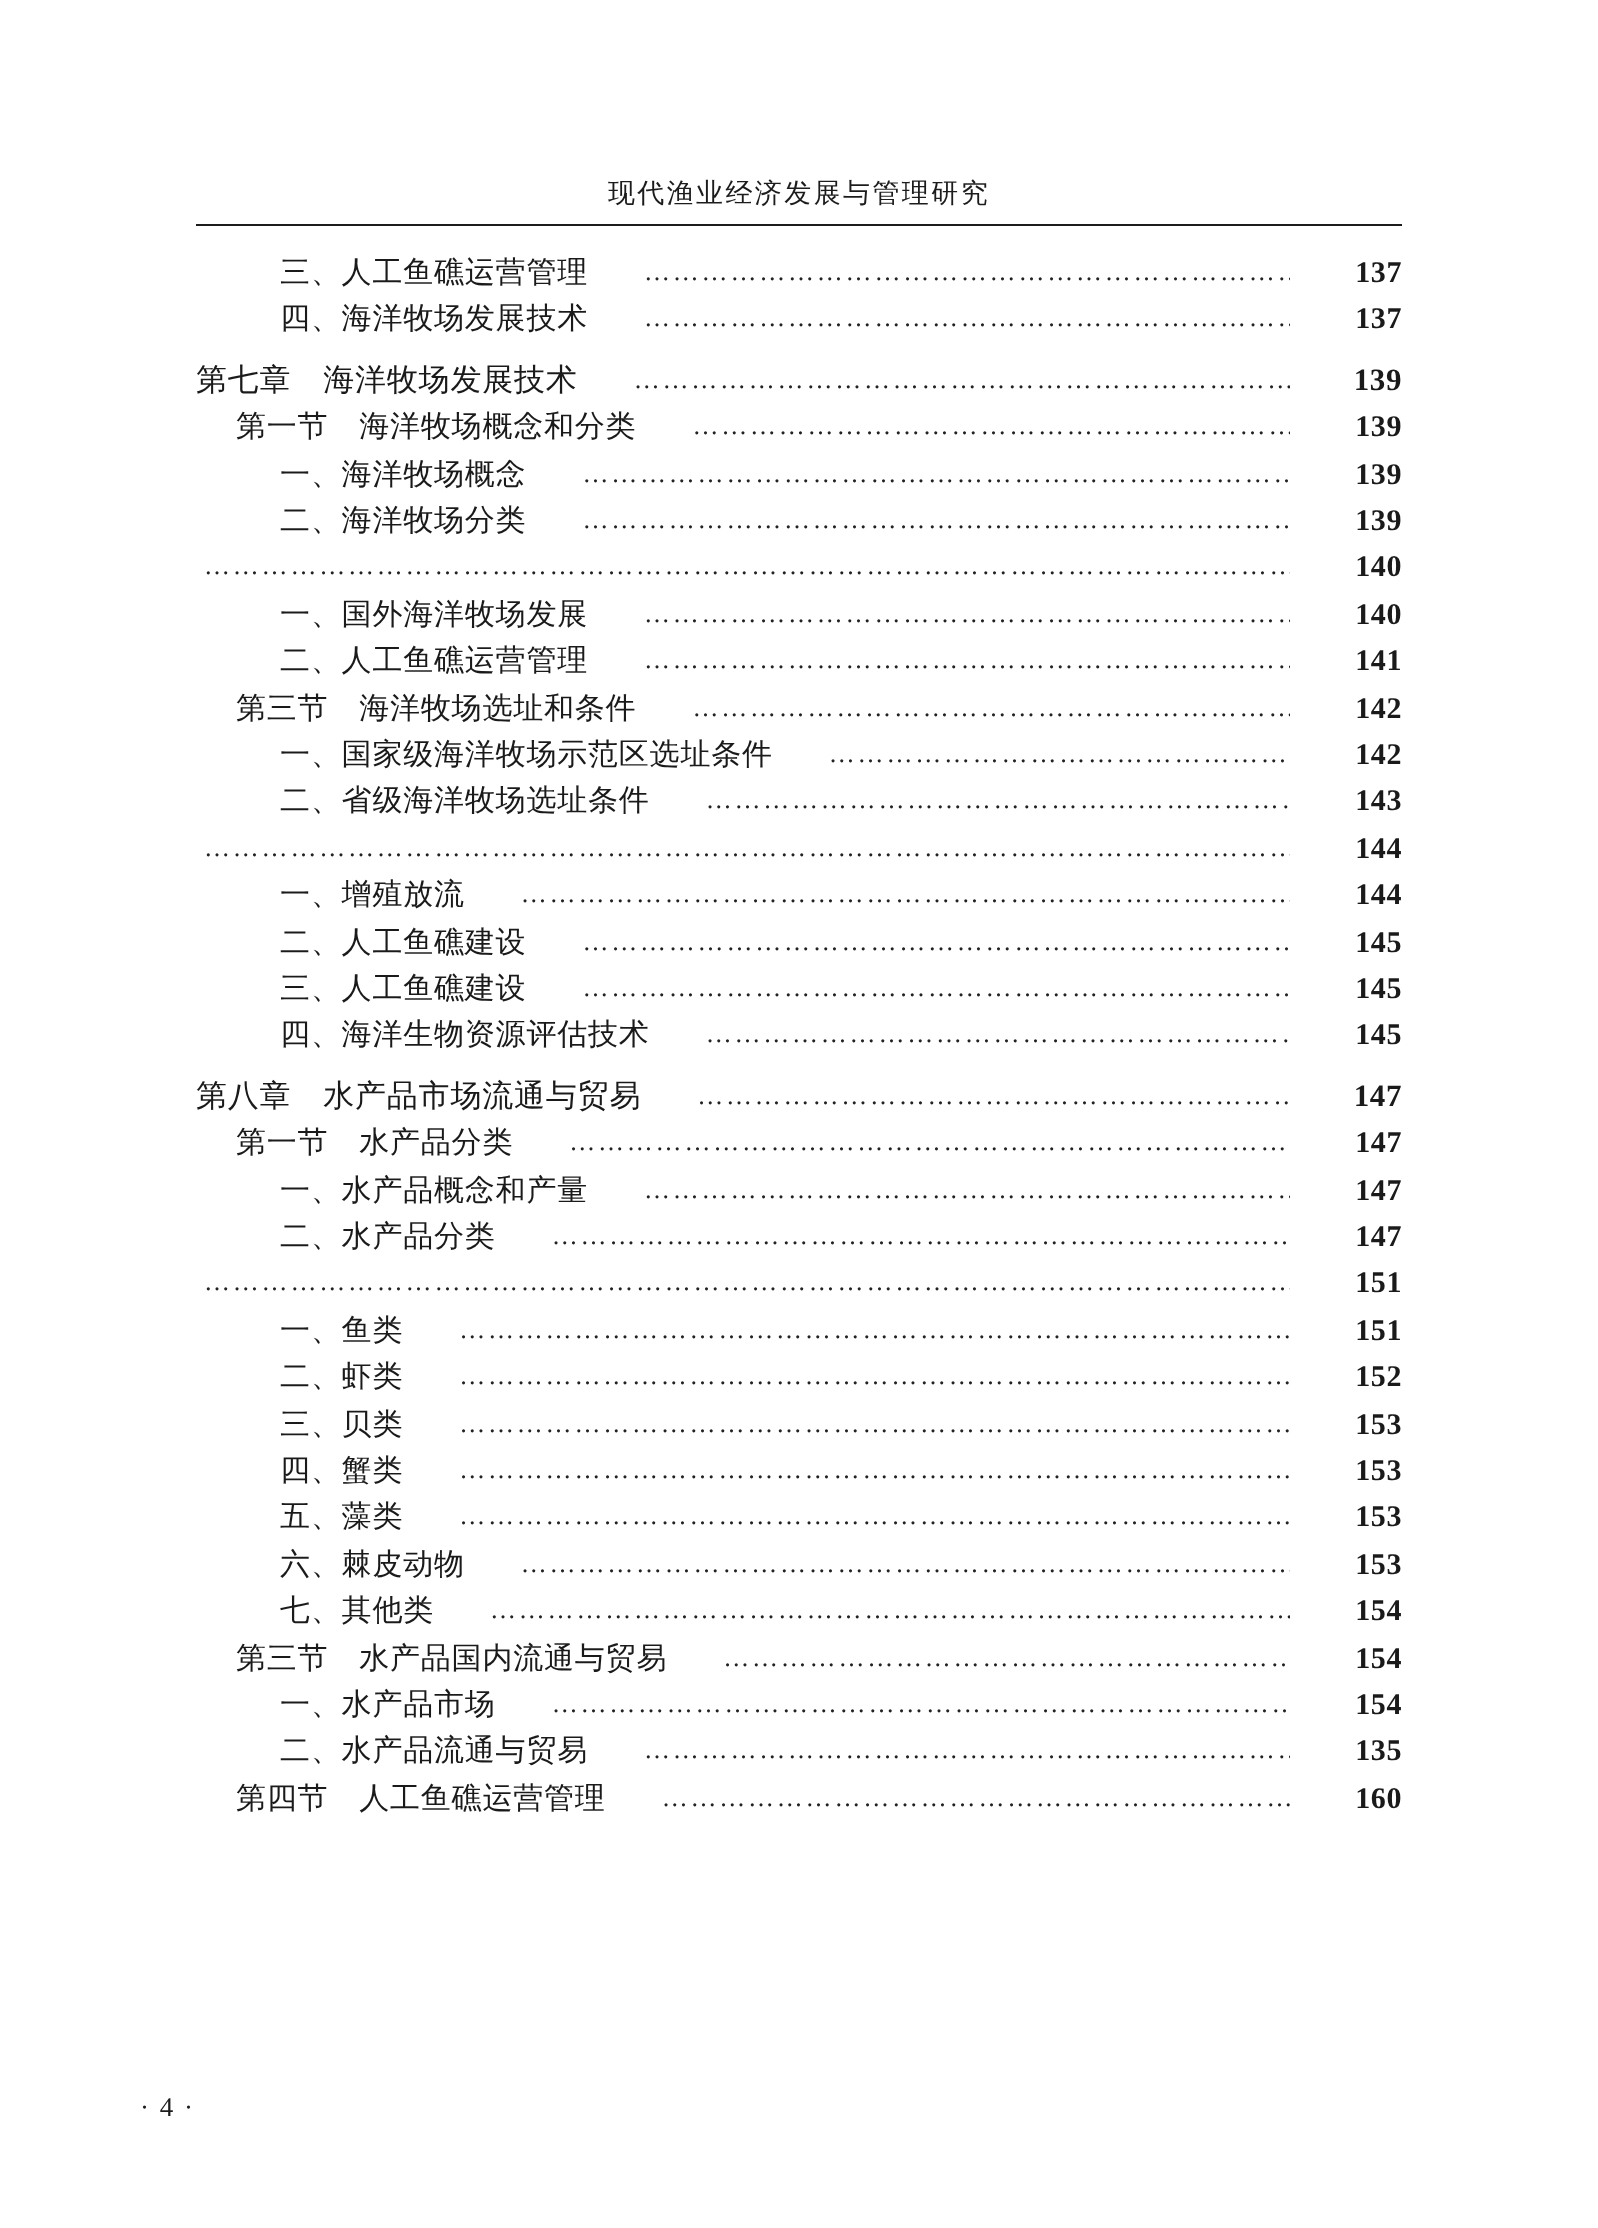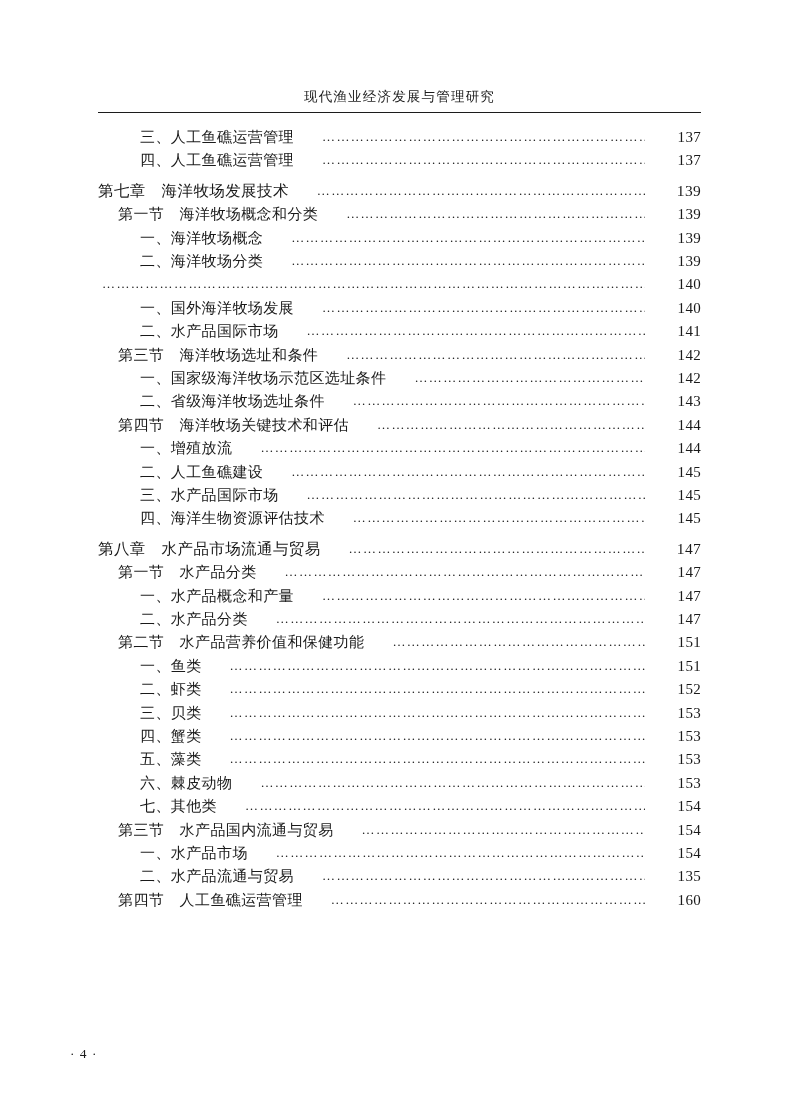--- a/index.html
+++ b/index.html
@@ -67,20 +67,21 @@
     color: #222;
     position: relative;
     top: -1px;
   }
   .toc-row .pageno {
     flex: 0 0 auto;
     font-size: 15px;
     text-align: right;
     min-width: 30px;
     letter-spacing: 0.3px;
+    font-weight: bold;
   }
   
   .lvl-chapter .label { padding-left: 0px; font-weight: normal; }
   .lvl-chapter { font-size: 15.5px; }
   .lvl-chapter .pageno { font-size: 15.5px; }
   .lvl-section .label { padding-left: 20px; }
   .lvl-item .label { padding-left: 42px; }
 
   .chapter-gap { margin-top: 15px; }
 
@@ -101,21 +102,21 @@
   <div class="running-head">现代渔业经济发展与管理研究</div>
   <div class="head-rule"></div>
 
   <div class="toc" id="toc-list">
       <div class="toc-row lvl-item">
         <span class="label">三、人工鱼礁运营管理</span>
         <span class="leader">………………………………………………………………………………………………………………</span>
         <span class="pageno">137</span>
       </div>
       <div class="toc-row lvl-item">
-        <span class="label">四、人工鱼礁运营管理</span>
+        <span class="label">四、海洋牧场发展技术</span>
         <span class="leader">………………………………………………………………………………………………………………</span>
         <span class="pageno">137</span>
       </div>
       <div class="toc-row lvl-chapter chapter-gap">
         <span class="label">第七章　海洋牧场发展技术</span>
         <span class="leader">………………………………………………………………………………………………………………</span>
         <span class="pageno">139</span>
       </div>
       <div class="toc-row lvl-section">
         <span class="label">第一节　海洋牧场概念和分类</span>
@@ -135,56 +136,55 @@
       <div class="toc-row lvl-section">
         <span class="leader">………………………………………………………………………………………………………………</span>
         <span class="pageno">140</span>
       </div>
       <div class="toc-row lvl-item">
         <span class="label">一、国外海洋牧场发展</span>
         <span class="leader">………………………………………………………………………………………………………………</span>
         <span class="pageno">140</span>
       </div>
       <div class="toc-row lvl-item">
-        <span class="label">二、水产品国际市场</span>
+        <span class="label">二、人工鱼礁运营管理</span>
         <span class="leader">………………………………………………………………………………………………………………</span>
         <span class="pageno">141</span>
       </div>
       <div class="toc-row lvl-section">
         <span class="label">第三节　海洋牧场选址和条件</span>
         <span class="leader">………………………………………………………………………………………………………………</span>
         <span class="pageno">142</span>
       </div>
       <div class="toc-row lvl-item">
         <span class="label">一、国家级海洋牧场示范区选址条件</span>
         <span class="leader">………………………………………………………………………………………………………………</span>
         <span class="pageno">142</span>
       </div>
       <div class="toc-row lvl-item">
         <span class="label">二、省级海洋牧场选址条件</span>
         <span class="leader">………………………………………………………………………………………………………………</span>
         <span class="pageno">143</span>
       </div>
       <div class="toc-row lvl-section">
-        <span class="label">第四节　海洋牧场关键技术和评估</span>
         <span class="leader">………………………………………………………………………………………………………………</span>
         <span class="pageno">144</span>
       </div>
       <div class="toc-row lvl-item">
         <span class="label">一、增殖放流</span>
         <span class="leader">………………………………………………………………………………………………………………</span>
         <span class="pageno">144</span>
       </div>
       <div class="toc-row lvl-item">
         <span class="label">二、人工鱼礁建设</span>
         <span class="leader">………………………………………………………………………………………………………………</span>
         <span class="pageno">145</span>
       </div>
       <div class="toc-row lvl-item">
-        <span class="label">三、水产品国际市场</span>
+        <span class="label">三、人工鱼礁建设</span>
         <span class="leader">………………………………………………………………………………………………………………</span>
         <span class="pageno">145</span>
       </div>
       <div class="toc-row lvl-item">
         <span class="label">四、海洋生物资源评估技术</span>
         <span class="leader">………………………………………………………………………………………………………………</span>
         <span class="pageno">145</span>
       </div>
       <div class="toc-row lvl-chapter chapter-gap">
         <span class="label">第八章　水产品市场流通与贸易</span>
@@ -200,21 +200,20 @@
         <span class="label">一、水产品概念和产量</span>
         <span class="leader">………………………………………………………………………………………………………………</span>
         <span class="pageno">147</span>
       </div>
       <div class="toc-row lvl-item">
         <span class="label">二、水产品分类</span>
         <span class="leader">………………………………………………………………………………………………………………</span>
         <span class="pageno">147</span>
       </div>
       <div class="toc-row lvl-section">
-        <span class="label">第二节　水产品营养价值和保健功能</span>
         <span class="leader">………………………………………………………………………………………………………………</span>
         <span class="pageno">151</span>
       </div>
       <div class="toc-row lvl-item">
         <span class="label">一、鱼类</span>
         <span class="leader">………………………………………………………………………………………………………………</span>
         <span class="pageno">151</span>
       </div>
       <div class="toc-row lvl-item">
         <span class="label">二、虾类</span>

